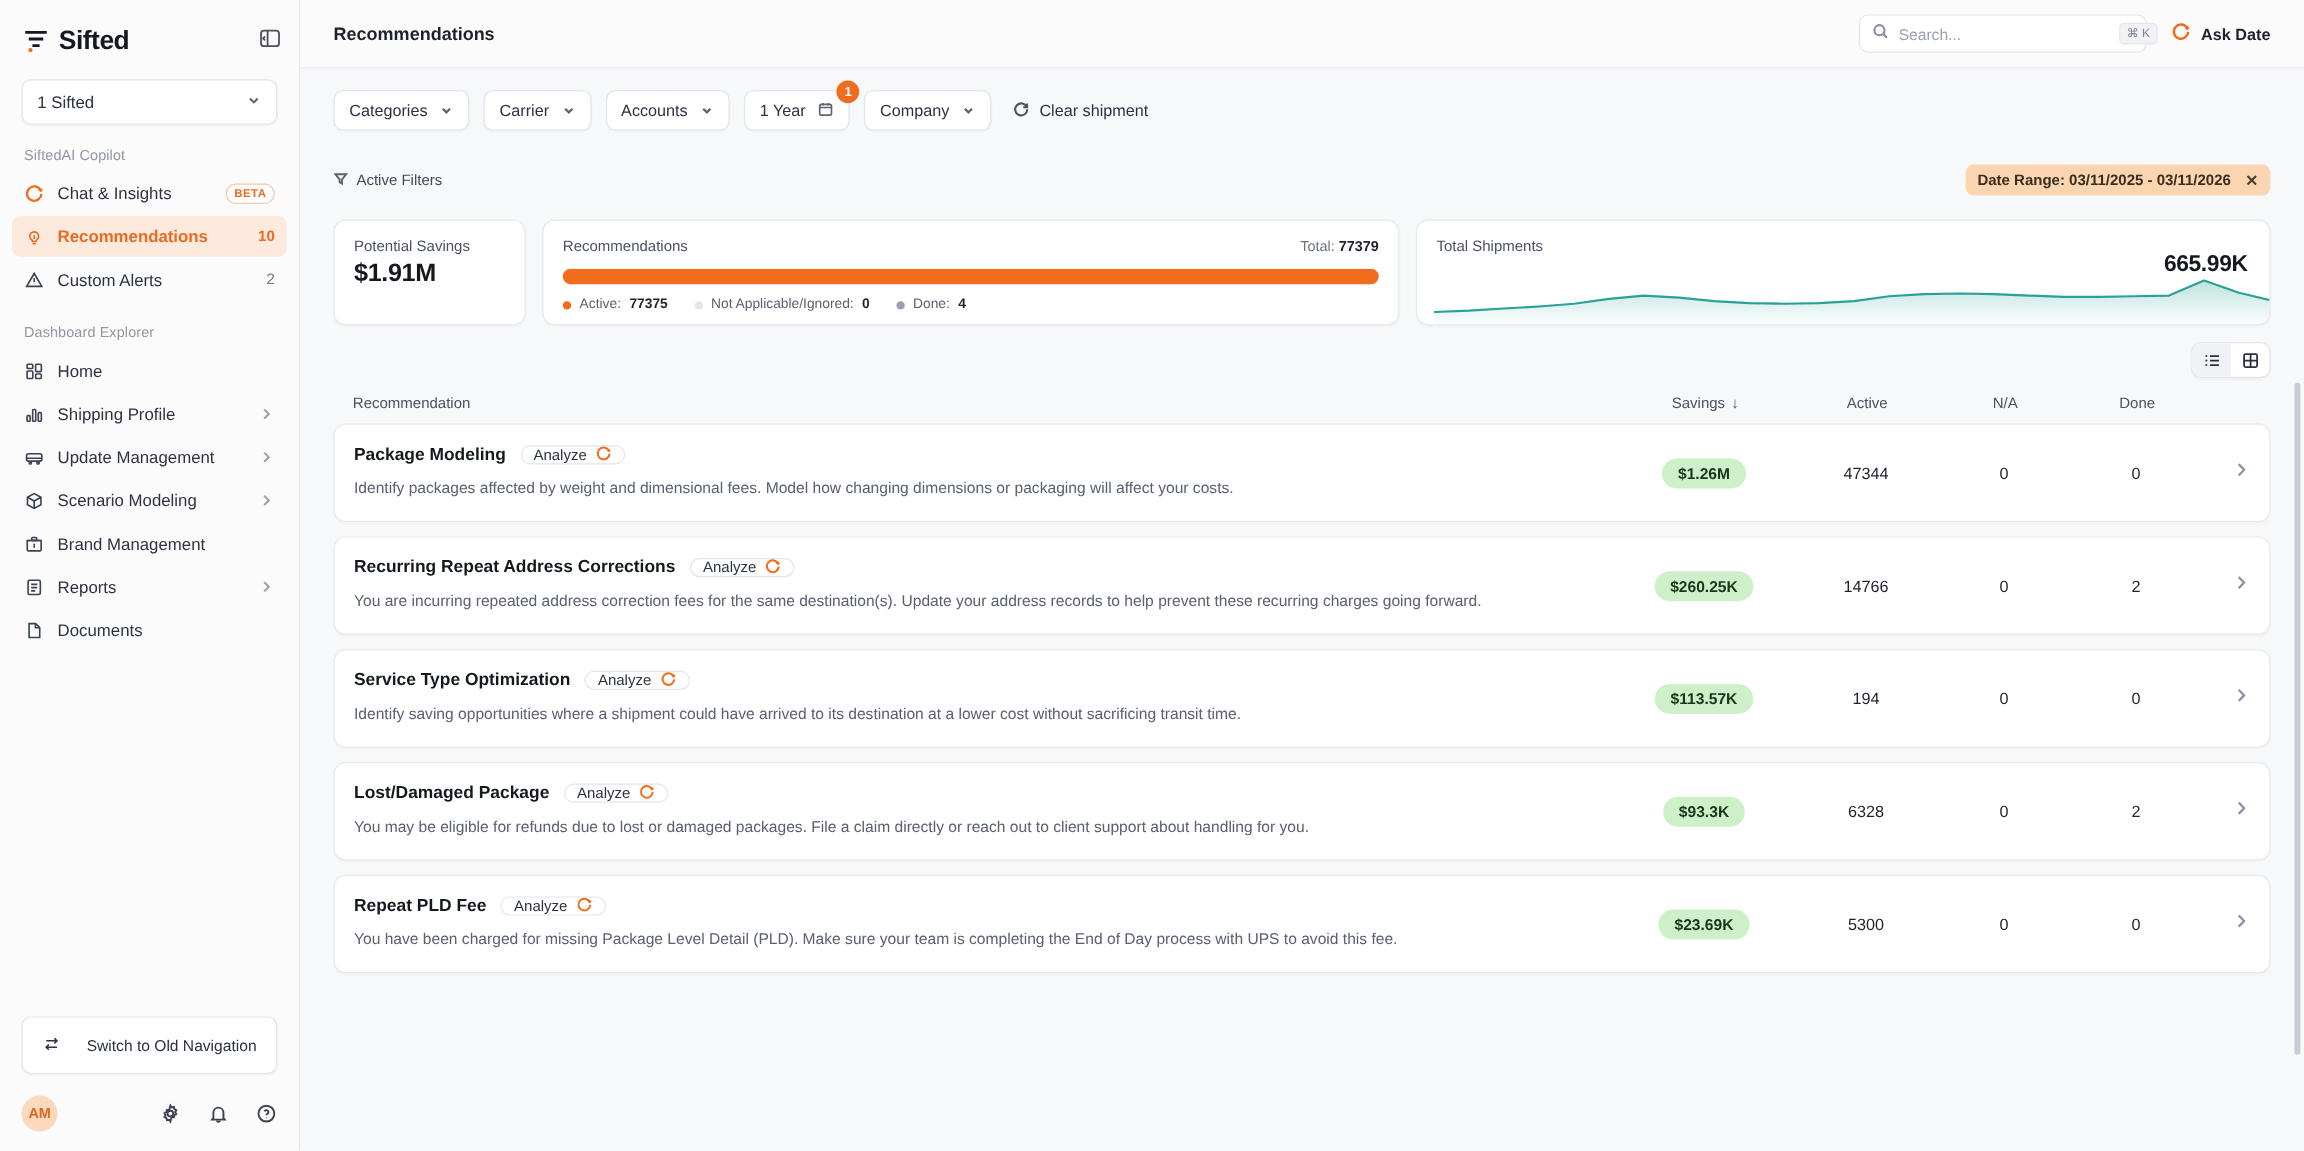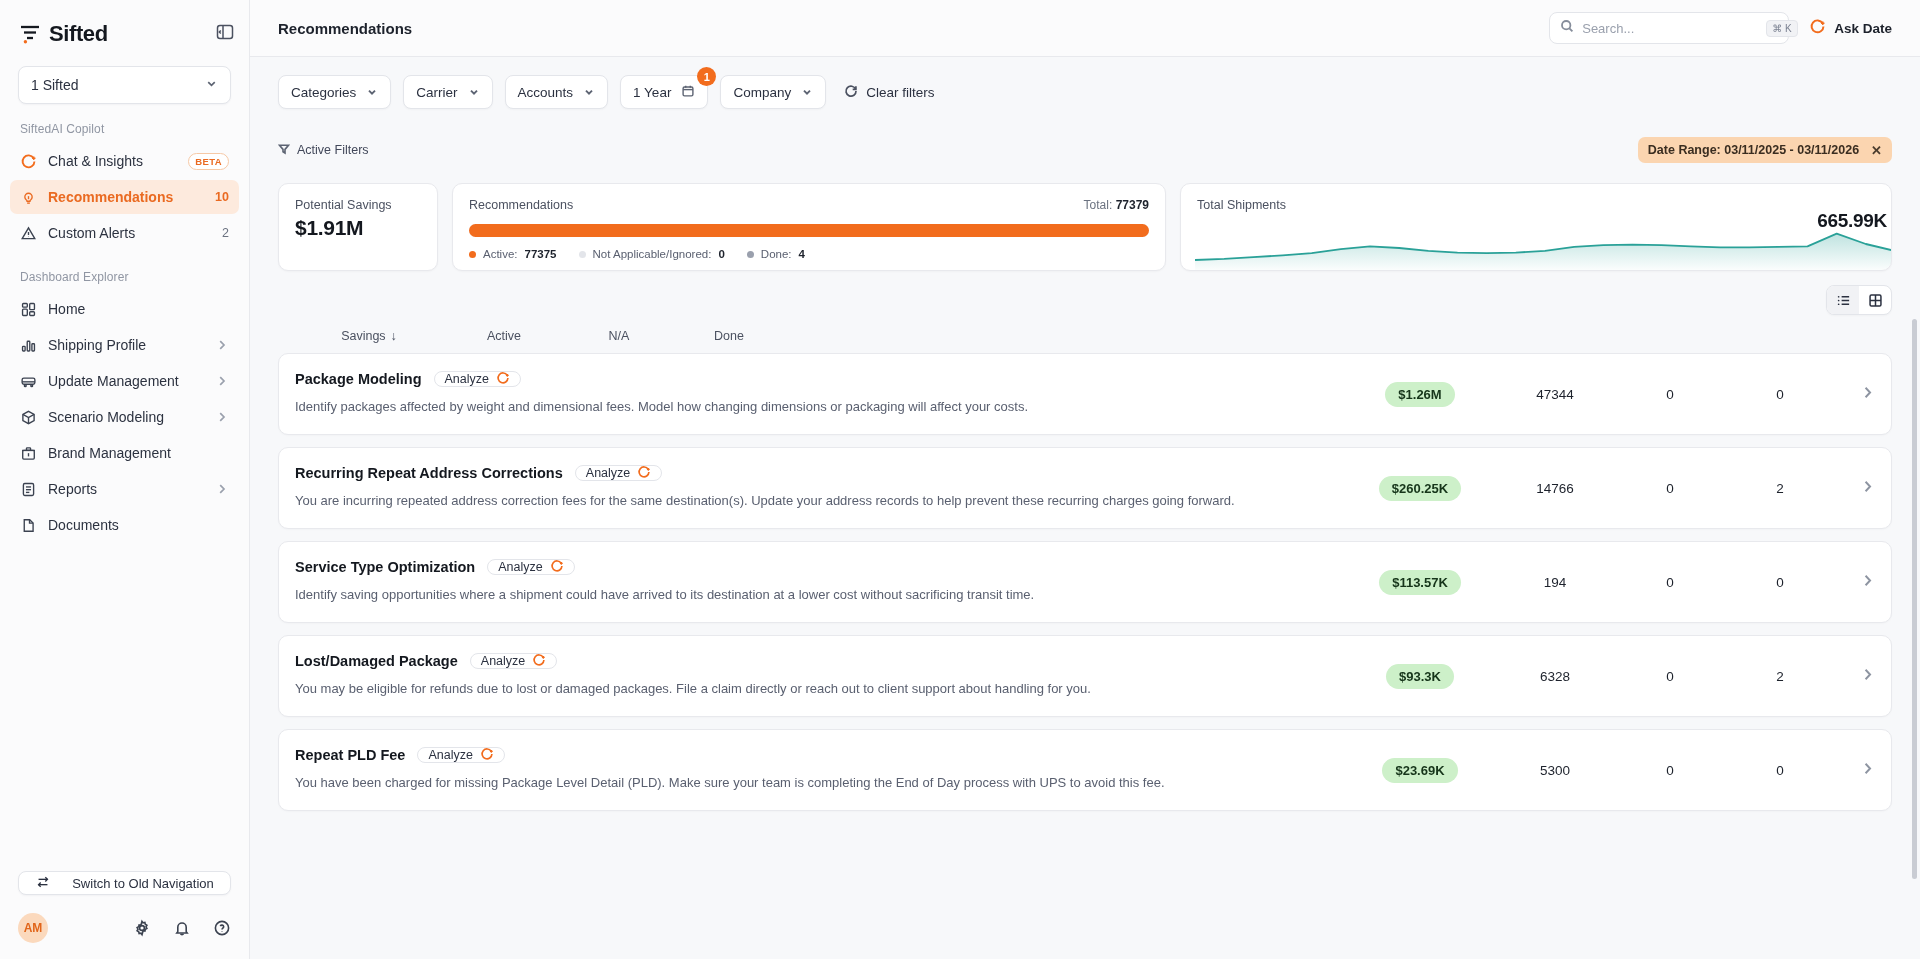--- a/index.html
+++ b/index.html
@@ -46,21 +46,21 @@
   .badge-beta {
     font-size: 9.5px; font-weight: 700; color: #ea6a21; border: 1px solid #f6c9a6;
     border-radius: 9px; padding: 2px 6px; letter-spacing: .4px; background: #fff;
   }
   .nav-count { font-size: 12.5px; color: #ea6a21; font-weight: 600; }
   .nav-count.grey { color: #6b7280; font-weight: 500; }
   .chev-r { width: 14px; height: 14px; }
   .chev-r svg { stroke: #9aa0ad; stroke-width: 1.7; fill: none; width: 14px; height: 14px; }
   .sb-bottom { margin-top: auto; padding: 0 18px 16px 18px; }
   .switch-nav {
-    height: 24px; border: 1px solid #e3e5ea; border-radius: 8px; background: #fff;
+    height: 48px; border: 1px solid #e3e5ea; border-radius: 8px; background: #fff;
     display: flex; align-items: center; justify-content: center; gap: 21px;
     font-size: 13px; color: #2b3140; cursor: pointer; box-shadow: 0 1px 2px rgba(16,24,40,.04);
   }
   .sb-footer { display: flex; align-items: center; margin-top: 18px; }
   .avatar {
     width: 30px; height: 30px; border-radius: 50%; background: #fbd9bd;
     color: #e1651a; font-size: 12px; font-weight: 700;
     display: flex; align-items: center; justify-content: center; cursor: pointer;
   }
   .foot-icons { margin-left: auto; display: flex; gap: 22px; }
@@ -144,21 +144,21 @@
   .recs-total { margin-left: auto; font-size: 12px; color: #6b7280; }
   .recs-total b { color: #1d222c; font-weight: 700; }
   .bar-wrap { margin-top: 12px; height: 13px; border-radius: 7px; background: #eceef1; overflow: hidden; display: flex; }
   .bar-active { background: #f26c1d; height: 100%; }
   .legend { display: flex; gap: 22px; margin-top: 11px; }
   .legend-item { display: flex; align-items: center; gap: 7px; font-size: 11.5px; color: #5a6070; }
   .legend-item b { color: #1d222c; font-weight: 700; }
   .dot { width: 7px; height: 7px; border-radius: 50%; display: block; }
   .card-ship { flex: 1 1 auto; padding: 14px 16px 0 16px; height: 88px; position: relative; overflow: hidden; }
   .ship-value {
-    position: absolute; right: 4px; top: 26px; font-size: 19px; font-weight: 700;
+    position: absolute; right: 18px; top: 26px; font-size: 19px; font-weight: 700;
     color: #14181f; letter-spacing: -.3px; margin-left: 12px;
   }
   .spark { position: absolute; left: 14px; right: 14px; bottom: 0; height: 44px; }
 
   
   .view-row { display: flex; justify-content: flex-end; padding: 14px 28px 0 28px; }
   .view-toggle {
     display: inline-flex; background: #fff; border: 1px solid #e3e5ea; border-radius: 8px;
     height: 30px; overflow: hidden; box-shadow: 0 1px 2px rgba(16,24,40,.03);
   }
@@ -469,21 +469,21 @@
           <span>Company</span>
           <span class="cv"><svg viewBox="0 0 12 12">
                 <polyline points="3,4.6 6,7.6 9,4.6"></polyline>
               </svg></span>
         </div>
         <div class="clear-filters">
           <span><svg viewBox="0 0 14 14">
                 <path d="M11.6 5.2A5 5 0 1 0 12 7"></path>
                 <polyline points="11.9,2.2 11.9,5.4 8.7,5.4"></polyline>
               </svg></span>
-          <span>Clear filters</span>
+          <span>Clear shipment</span>
         </div>
       </div>
 
       <div class="active-row">
         <div class="active-label">
           <span><svg viewBox="0 0 12 12">
                 <polygon points="1.5,2.2 10.5,2.2 7,6.4 7,10 5,8.8 5,6.4"></polygon>
               </svg></span>
           <span>Active Filters</span>
         </div>
@@ -563,20 +563,21 @@
               <rect x="2.2" y="2.2" width="11.6" height="11.6" rx="1.4"></rect>
               <line x1="8" y1="2.2" x2="8" y2="13.8"></line>
               <line x1="2.2" y1="8" x2="13.8" y2="8"></line>
             </svg>
         </div>
       </div>
     </div>
 
     <div class="table-wrap">
       <div class="thead">
+        <div class="th th-rec">Recommendation</div>
         <div class="th col-sav">
           <span>Savings</span><span class="sort-arrow">↓</span>
         </div>
         <div class="th col-act">Active</div>
         <div class="th col-na">N/A</div>
         <div class="th col-done">Done</div>
         <div class="col-arrow"></div>
       </div>
 
       <div id="rows">

